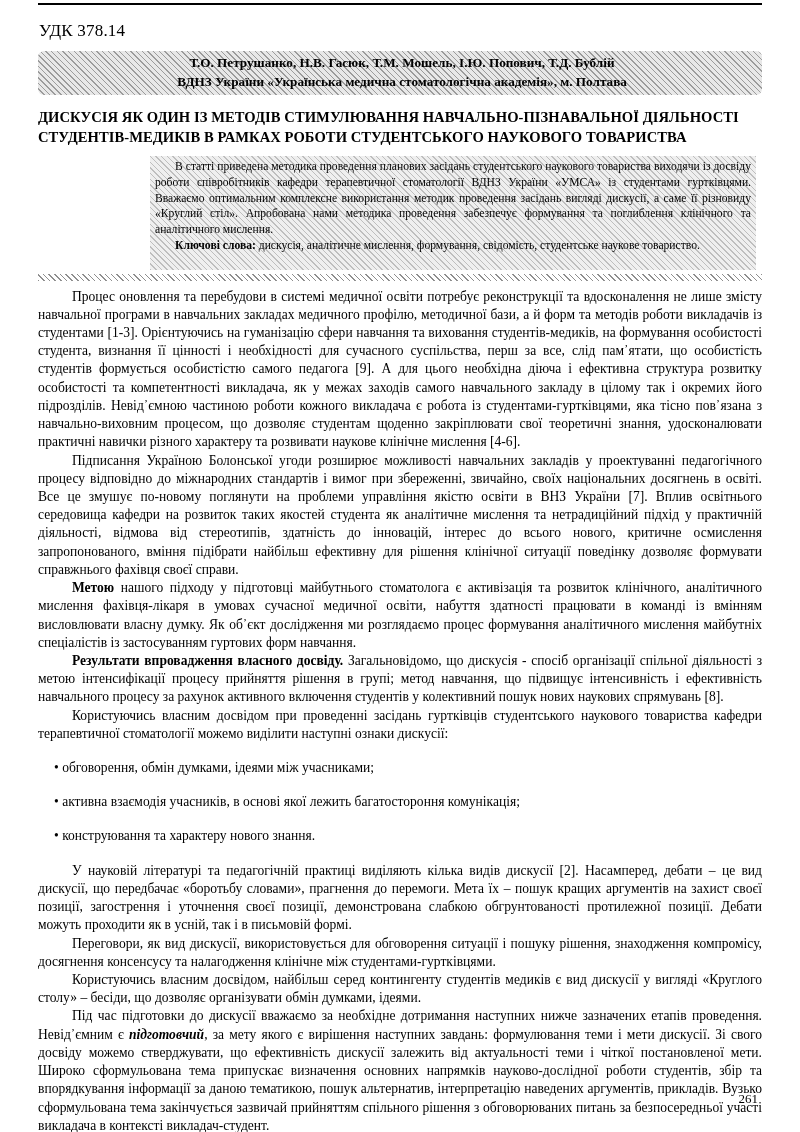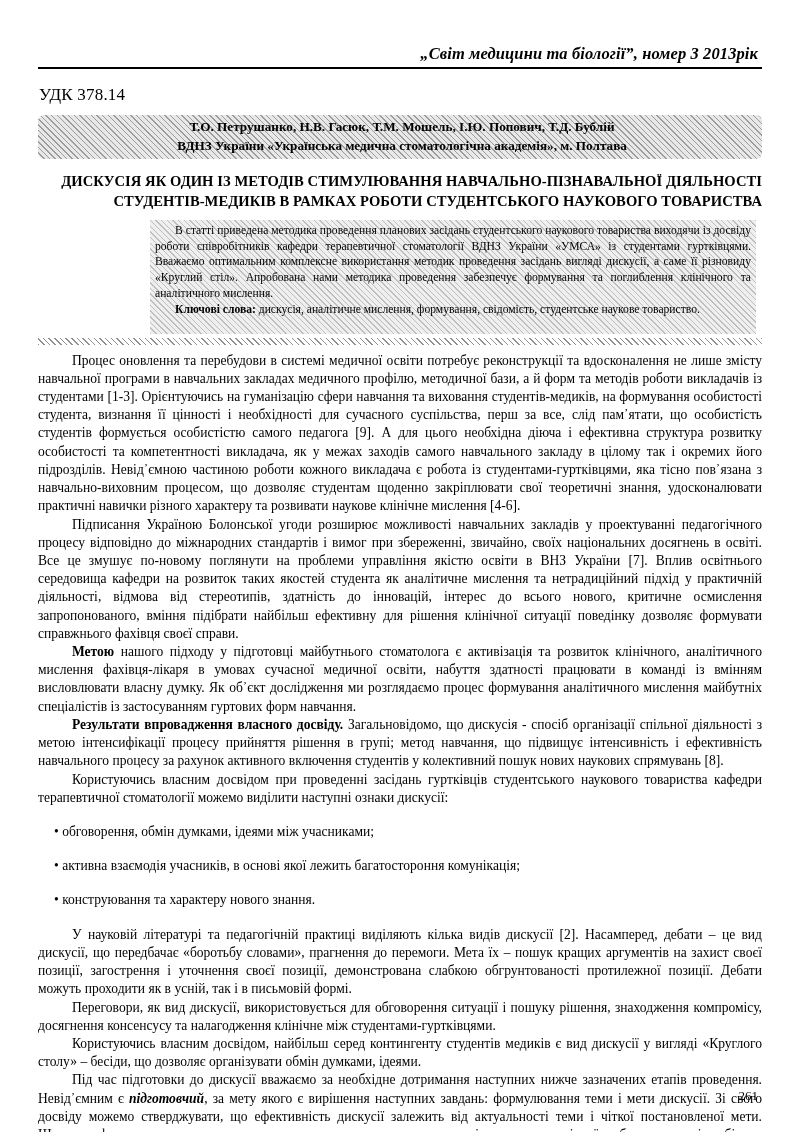--- a/index.html
+++ b/index.html
@@ -66,21 +66,21 @@
         rgba(130,130,130,.75) 0px,
         rgba(130,130,130,.75) 1px,
         rgba(255,255,255,0) 1px,
         rgba(255,255,255,0) 4px);
     border-radius: 6px;
   }
   .authors-band .line { display: block; }
 
   
   .article-title {
-    text-align: right;
+    text-align: left;
     font-weight: bold;
     font-size: 14.6px;
     line-height: 1.32;
     margin-top: 13px;
     margin-bottom: 0;
     letter-spacing: .05px;
   }
   .article-title .line { display: block; }
 
   
@@ -141,21 +141,20 @@
     right: 42px;
     bottom: 28px;
     font-size: 13px;
   }
 </style>
 </head>
 <body>
 
 <div class="page">
 
-  <div class="running-head">„Світ медицини та біології”, номер 3 2013рік</div>
   <div class="head-rule"></div>
 
   <div class="udc">УДК 378.14</div>
 
   <div class="authors-band">
     <span class="line">Т.О. Петрушанко, Н.В. Гасюк, Т.М. Мошель, І.Ю. Попович, Т.Д. Бублій</span>
     <span class="line">ВДНЗ України «Українська медична стоматологічна академія», м. Полтава</span>
   </div>
 
   <div class="article-title">

